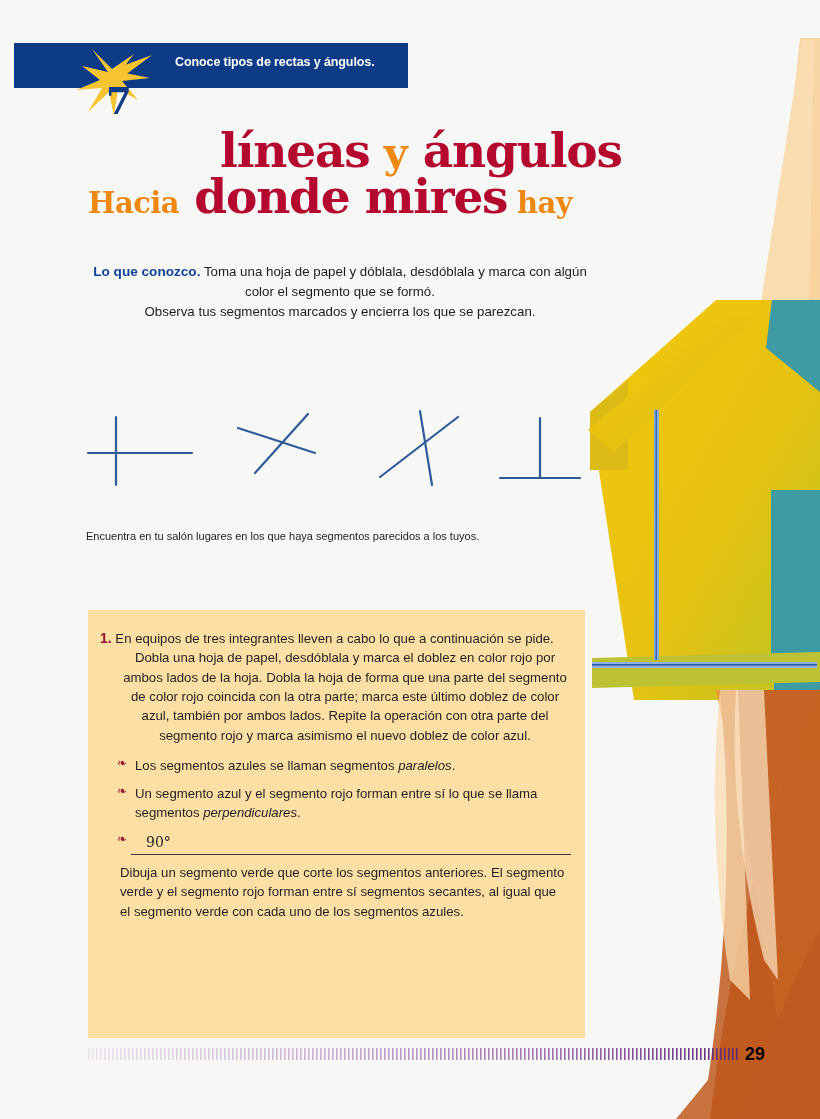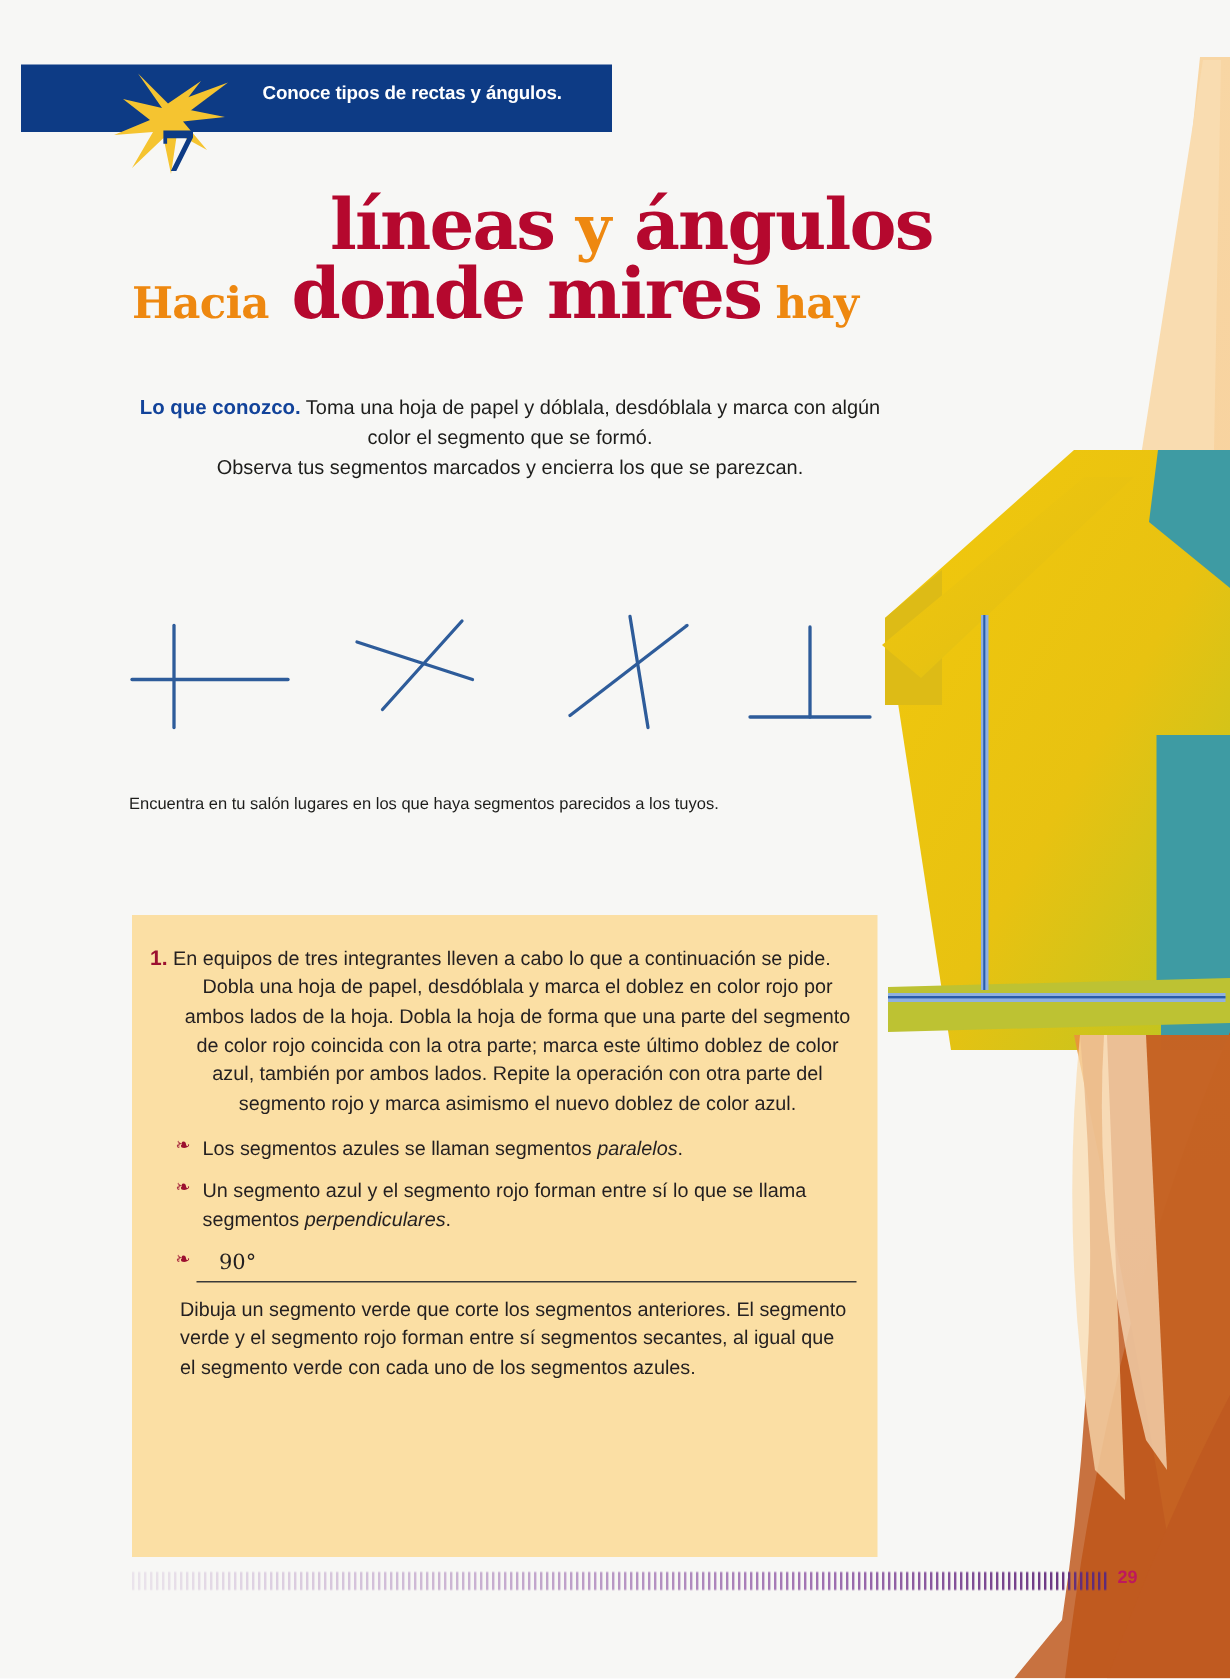--- a/index.html
+++ b/index.html
@@ -232,23 +232,23 @@
     position: absolute;
     left: 88px;
     top: 1047px;
     width: 650px;
     height: 14px;
   }
   .page-num {
     position: absolute;
     left: 745px;
     top: 1044px;
-    color: #be185d;
-    font-weight: bold;
-    font-size: 12px;
+    color: #000000;
+    font-weight: bold;
+    font-size: 18px;
   }
 </style>
 </head>
 <body>
 
 <div id="page">
 
   <div class="illus">
     <svg width="232" height="1119" viewBox="0 0 232 1119" xmlns="http://www.w3.org/2000/svg">
       <defs>

